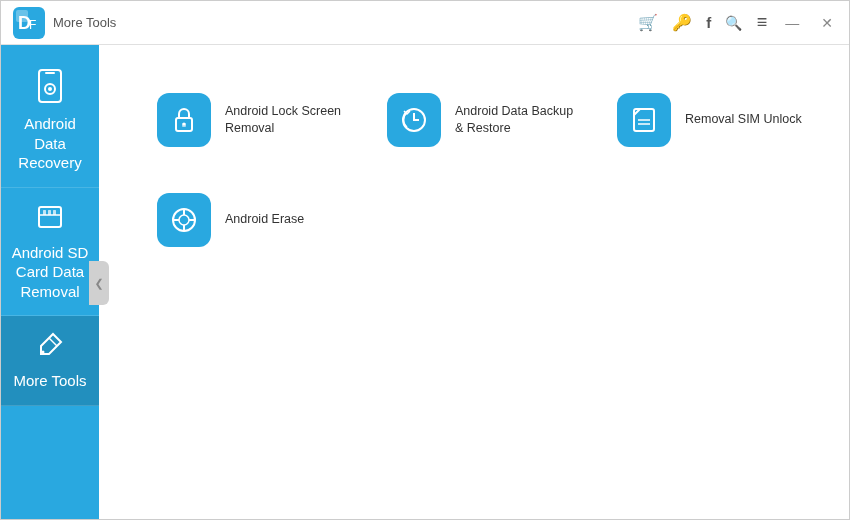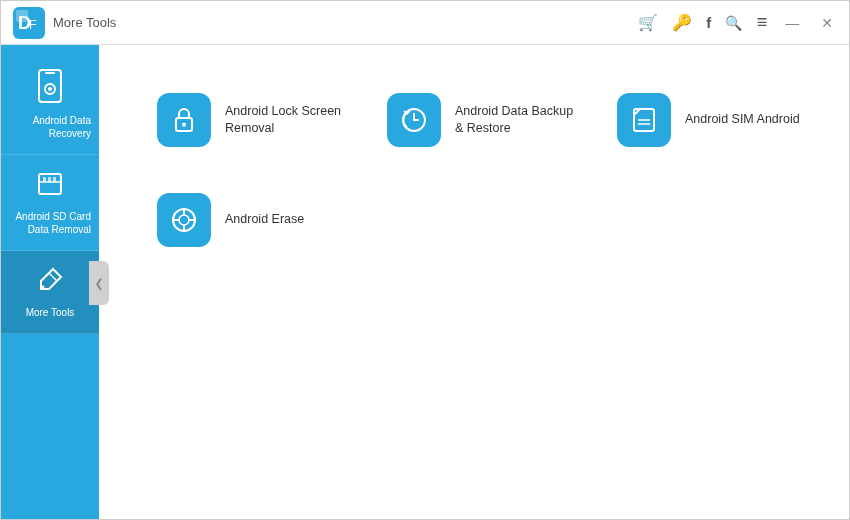--- a/index.html
+++ b/index.html
@@ -86,23 +86,22 @@
     }
     .sidebar-item.active {
       background: rgba(0,0,0,0.15);
     }
     .sidebar-icon {
       font-size: 28px;
       margin-bottom: 6px;
       line-height: 1;
     }
     .sidebar-label {
-      font-size: 10px;
+      font-size: 15px;
       color: #fff;
-      text-align: right;
     }
 
     
     #collapse-arrow {
       position: absolute;
       right: -10px;
       top: 50%;
       transform: translateY(-50%);
       width: 20px;
       height: 44px;
@@ -261,21 +260,21 @@
         <div class="tool-card">
           <div class="tool-icon-box">
             <svg width="30" height="30" viewBox="0 0 30 30" fill="none">
       <rect x="5" y="4" width="20" height="22" rx="2" stroke="white" stroke-width="2" fill="none"></rect>
       <path d="M5 10 L11 4" stroke="white" stroke-width="2"></path>
       <line x1="9" y1="15" x2="21" y2="15" stroke="white" stroke-width="1.5"></line>
       <line x1="9" y1="19" x2="21" y2="19" stroke="white" stroke-width="1.5"></line>
     </svg>
           </div>
           <div class="tool-info">
-            <span class="tool-name">Android SIM Android</span>
+            <span class="tool-name">Removal SIM Unlock</span>
           </div>
         </div>
         <div class="tool-card">
           <div class="tool-icon-box">
             <svg width="30" height="30" viewBox="0 0 30 30" fill="none">
       <circle cx="15" cy="15" r="11" stroke="white" stroke-width="2" fill="none"></circle>
       <circle cx="15" cy="15" r="5" stroke="white" stroke-width="1.5" fill="none"></circle>
       <line x1="15" y1="4" x2="15" y2="10" stroke="white" stroke-width="2"></line>
       <line x1="15" y1="20" x2="15" y2="26" stroke="white" stroke-width="2"></line>
       <line x1="4" y1="15" x2="10" y2="15" stroke="white" stroke-width="2"></line>

